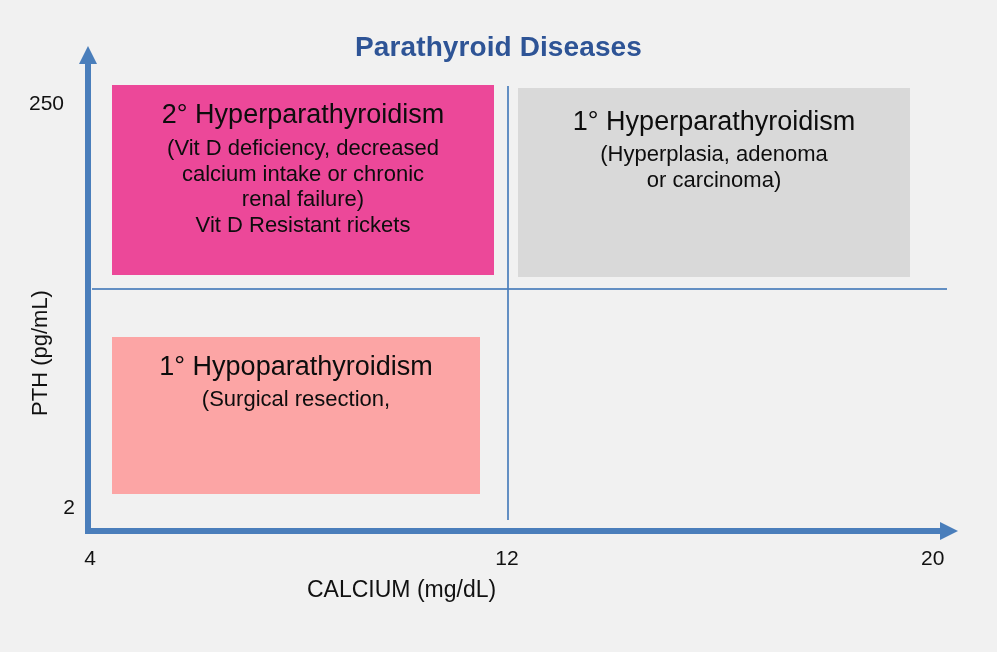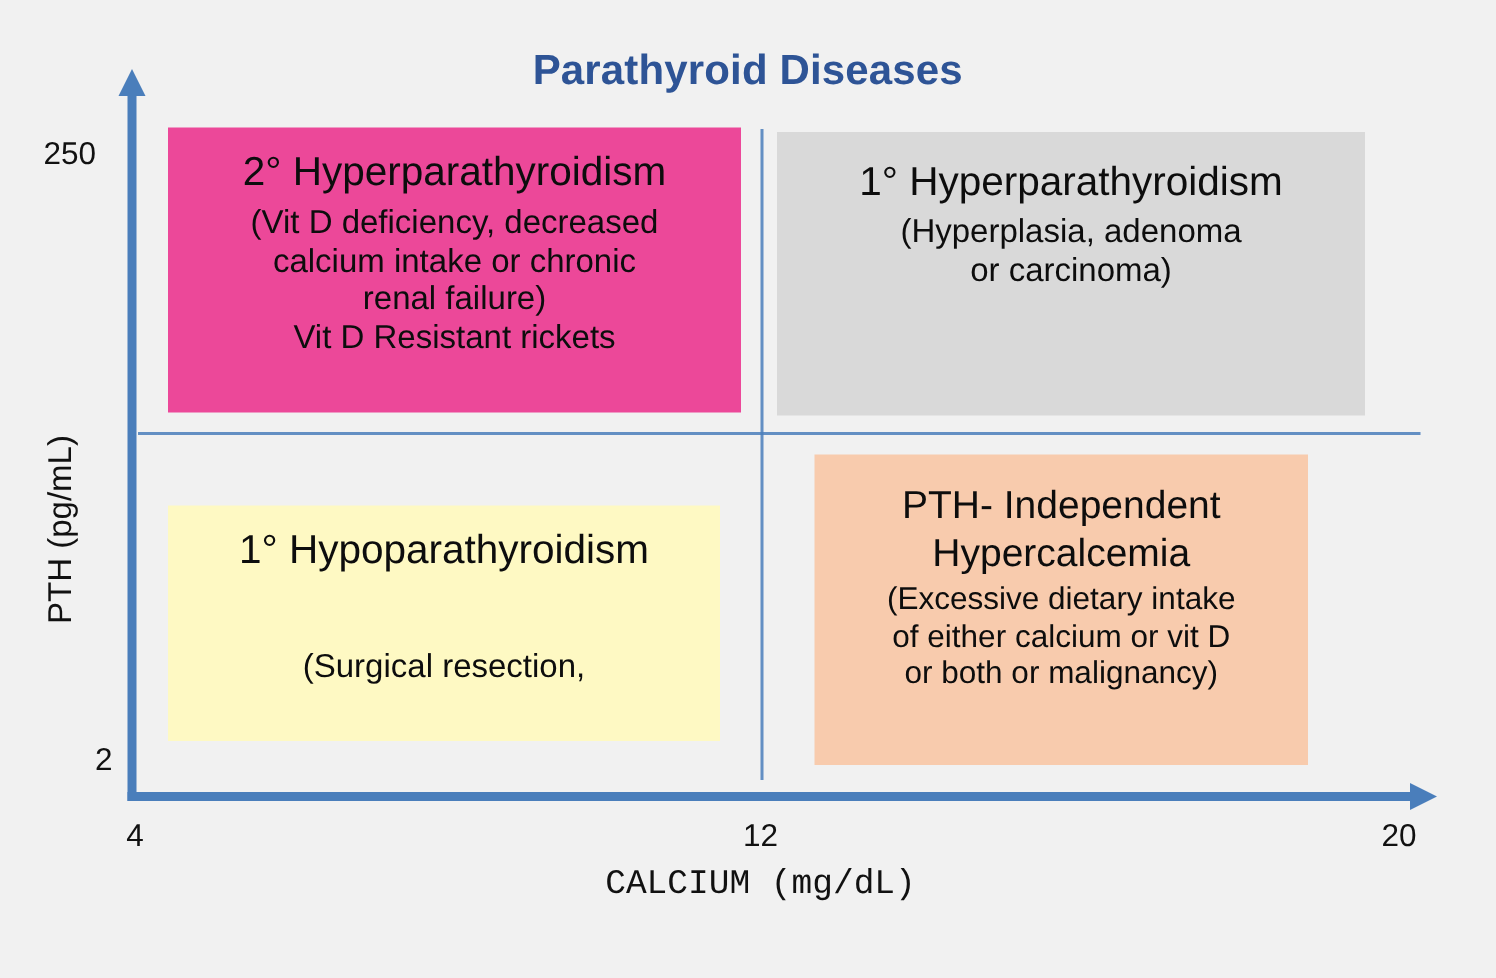--- a/index.html
+++ b/index.html
@@ -116,25 +116,23 @@
     color: #111111;
     transform: rotate(-90deg);
     transform-origin: center center;
     white-space: nowrap;
   }
   .x-axis-title {
     position: absolute;
     left: 307px;
     top: 576px;
     width: 400px;
-    text-align: center;
     font-size: 23px;
     color: #111111;
     white-space: nowrap;
-    font-family: Liberation Mono, monospace;
   }
 
   
   .qbox {
     position: absolute;
     box-sizing: border-box;
     display: flex;
     flex-direction: column;
     align-items: center;
     color: #0D0D0D;
@@ -171,23 +169,22 @@
     padding-top: 18px;
   }
   .box-1hyper .heading { margin-bottom: 4px; }
 
   
   .box-1hypo {
     left: 112px;
     top: 337px;
     width: 368px;
     height: 157px;
-    background: #fef9c3;
+    background: #fca5a5;
     padding-top: 14px;
-    gap: 45px;
   }
   .box-1hypo .heading { margin-bottom: 4px; }
 
   
   .box-pthind {
     left: 543px;
     top: 303px;
     width: 329px;
     height: 207px;
     background: #F8CBAD;
@@ -236,21 +233,14 @@
     <div class="heading">1° Hyperparathyroidism</div>
     <div class="sub">(Hyperplasia, adenoma</div>
     <div class="sub">or carcinoma)</div>
   </div>
 
   <div class="qbox box-1hypo">
     <div class="heading">1° Hypoparathyroidism</div>
     <div class="sub">(Surgical resection,</div>
   </div>
 
-  <div class="qbox box-pthind">
-    <div class="heading">PTH- Independent</div>
-    <div class="heading">Hypercalcemia</div>
-    <div class="sub first">(Excessive dietary intake</div>
-    <div class="sub">of either calcium or vit D</div>
-    <div class="sub">or both or malignancy)</div>
-  </div>
 
 </div>
 
 </body></html>

